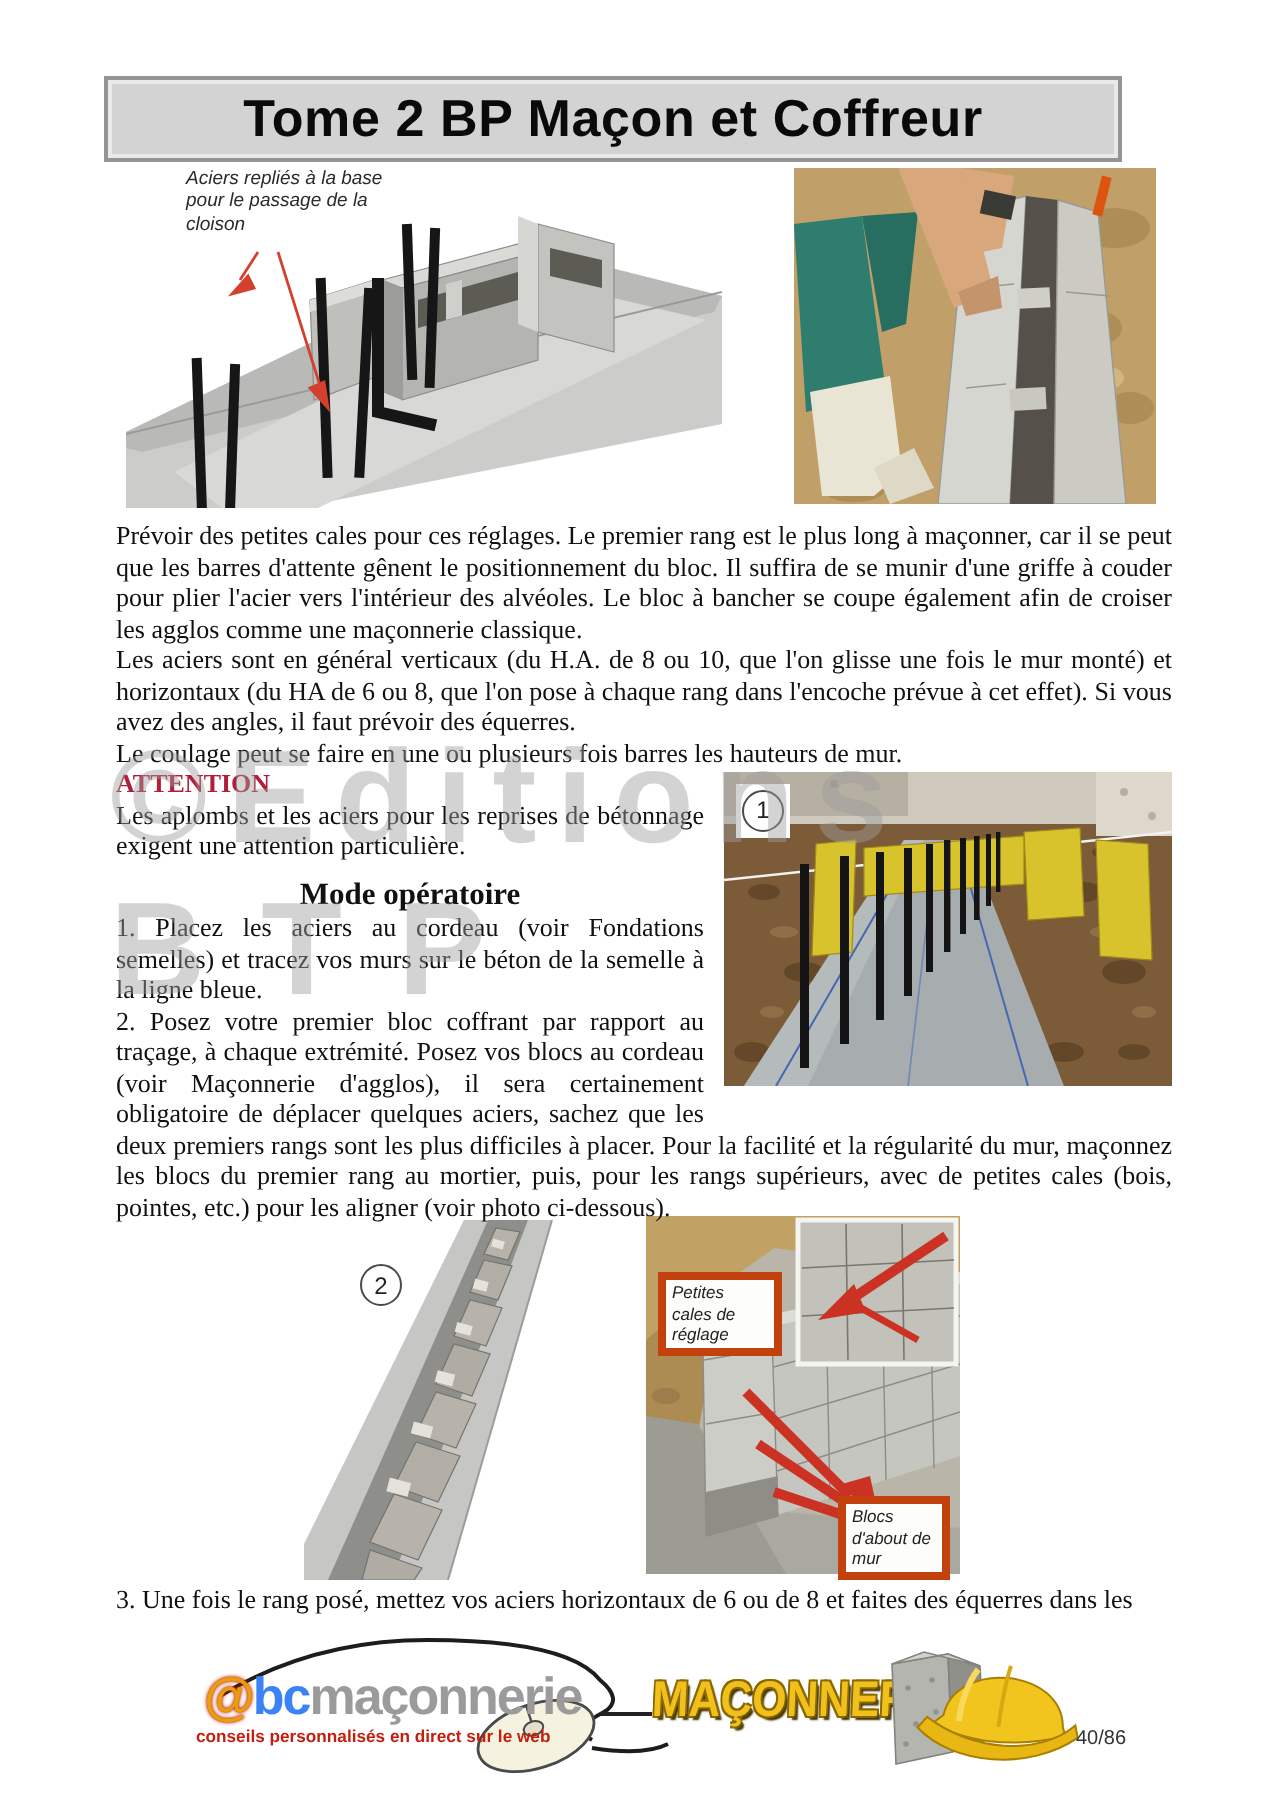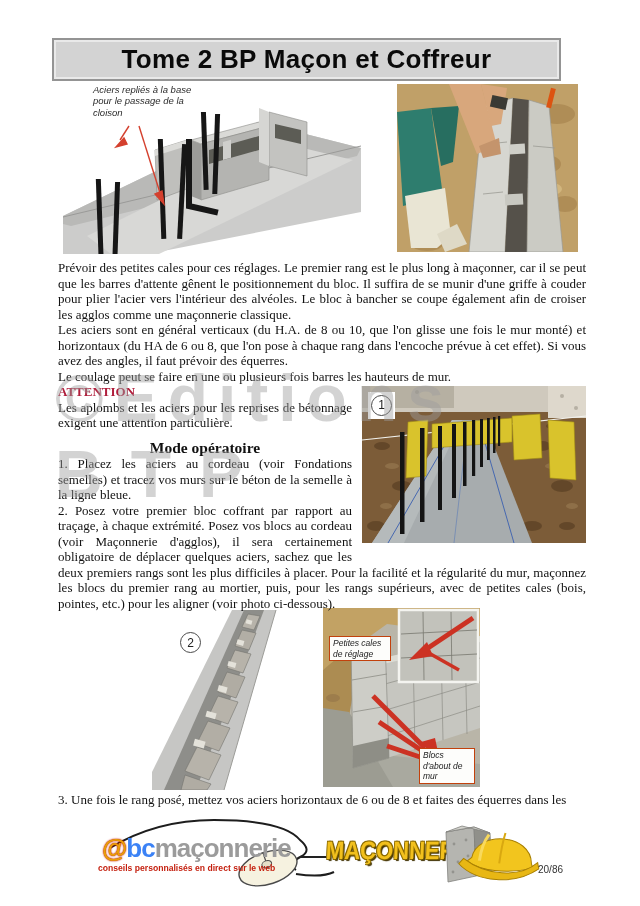--- a/index.html
+++ b/index.html
@@ -24,21 +24,21 @@
 
   
   .content{position:absolute;left:58px;top:260px;width:528px;font-size:13px;line-height:15.5px;text-align:justify;z-index:2}
   .content p{margin:0}
   .attn-title{font-weight:bold;color:#b01e3c}
   .mode-title{font-size:15.5px;font-weight:bold;margin-top:9px;margin-bottom:1px;text-align:center}
   .float1{float:right;width:224px;height:157px;margin:2px 0 8px 10px;position:relative}
 
   #fig2{left:152px;top:610px;width:150px;height:180px}
   #figP{left:323px;top:608px;width:157px;height:179px}
-  .plabel{position:absolute;background:#fdfdfb;border:1px solid #c2410c;padding:1px 3px;
+  .plabel{position:absolute;background:#fdfdfb;border:4px solid #c2410c;padding:1px 3px;
     font-family:"Liberation Sans",sans-serif;font-style:italic;font-size:8.5px;line-height:1.25;color:#222;z-index:3}
   .step3{position:absolute;left:58px;top:792px;width:540px;font-size:13px;z-index:2}
 
   
   .footer{position:absolute;left:0;top:814px;width:640px;height:86px}
   .logoL{position:absolute;left:96px;top:2px;width:240px;height:78px;font-family:"Liberation Sans",sans-serif}
   .logo-line{position:absolute;left:6px;top:17px;font-weight:bold;font-size:26px;letter-spacing:-1px;white-space:nowrap}
   .logo-at{color:#e8a00a;text-shadow:0 0 1px #c42000,0 0 2px #c42000}
   .logo-bc{color:#3b82f6}
   .logo-mac{color:#9b9b9b}
@@ -337,21 +337,21 @@
         </g>
 
         <g transform="rotate(8 66 44)">
           <path d="M34,48 C36,20 90,16 94,46 L96,50 C70,60 44,60 30,52 Z" fill="#f2c51e" stroke="#a87f00" stroke-width="1"></path>
           <path d="M48,23 C44,30 42,40 42,50" fill="none" stroke="#f8d95c" stroke-width="3"></path>
           <path d="M64,19 C62,30 62,40 62,50" fill="none" stroke="#d9a810" stroke-width="2"></path>
           <path d="M26,50 C50,64 84,62 100,44 L102,50 C80,70 42,72 22,56 Z" fill="#e8b714" stroke="#a87f00" stroke-width="1"></path>
         </g>
       </svg>
     </div>
-    <div class="pagenum">20/86</div>
+    <div class="pagenum">40/86</div>
   </div>
 
   <div class="wm">
     <div class="l1">©Editions</div>
     <div class="l2">BTP</div>
   </div>
 
 </div>
 
 </body></html>

